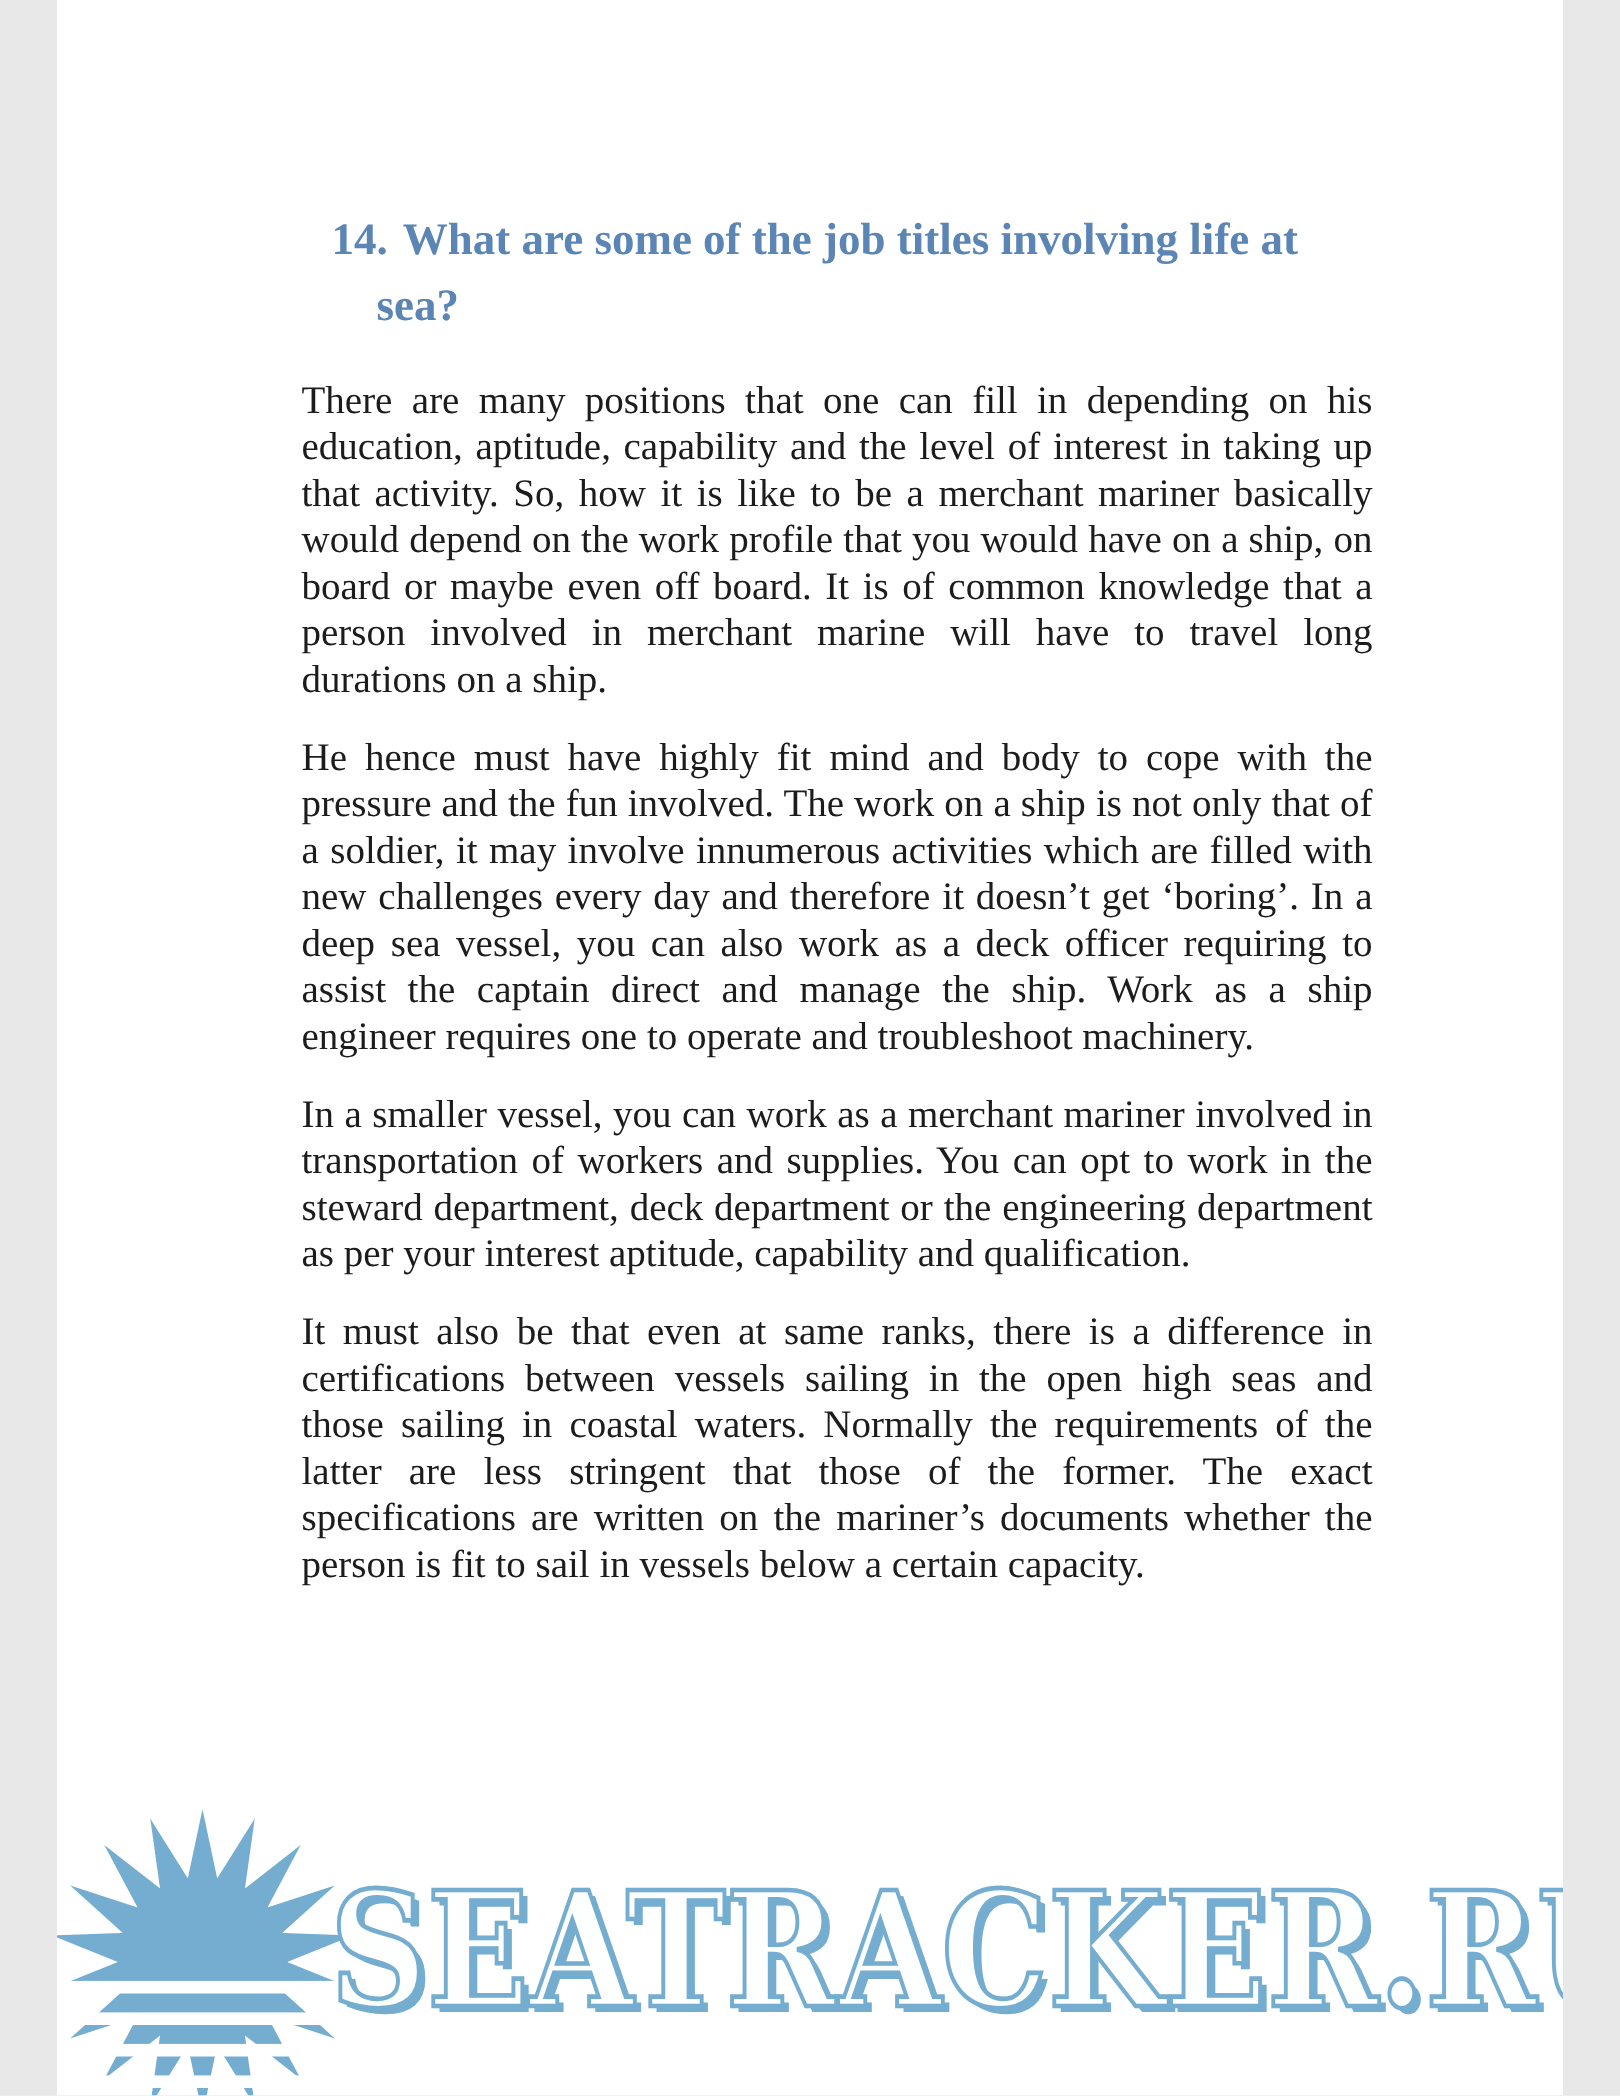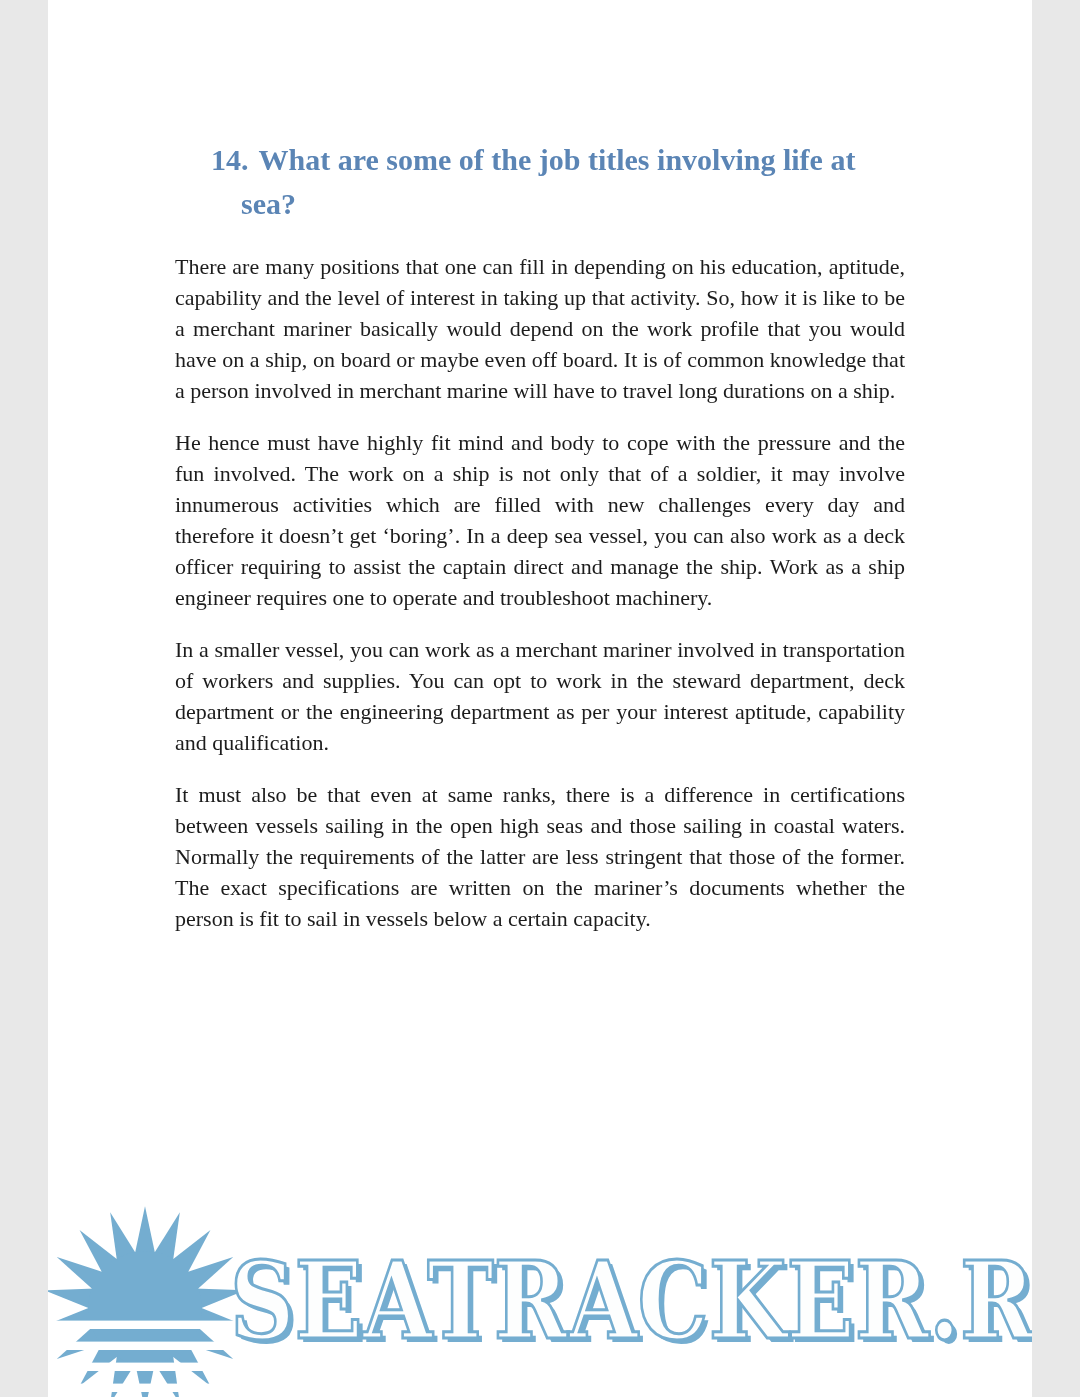--- a/index.html
+++ b/index.html
@@ -8,41 +8,42 @@
     background: #e8e8e8;
   }
   .page {
     position: relative;
     width: 984px;
     height: 1397px;
     margin: 0 auto;
     background: #ffffff;
     overflow: hidden;
     font-family: "Liberation Serif", serif;
+    padding-left: 20px;
   }
   .content {
     padding: 138px 127px 0 127px;
   }
   h1.doc-heading {
     margin: 0 0 26px 36px;
     max-width: 780px;
     padding-left: 30px;
     text-indent: -30px;
     font-family: "Liberation Serif", serif;
     font-weight: bold;
     font-size: 30px;
     line-height: 1.45;
     color: var(--heading-color, #5b85b5);
   }
   h1.doc-heading .heading-number {
     margin-right: 10px;
   }
   p.body-para {
-    margin: 0 0 21px 0;
-    font-size: 22px;
+    margin: 0 0 21px 16px;
+    font-size: 26px;
     line-height: 31px;
     text-align: justify;
     color: var(--body-color, #1c1c1c);
   }
   .watermark {
     position: absolute;
     left: 10px;
     right: 0;
     bottom: 0;
     height: 190px;

